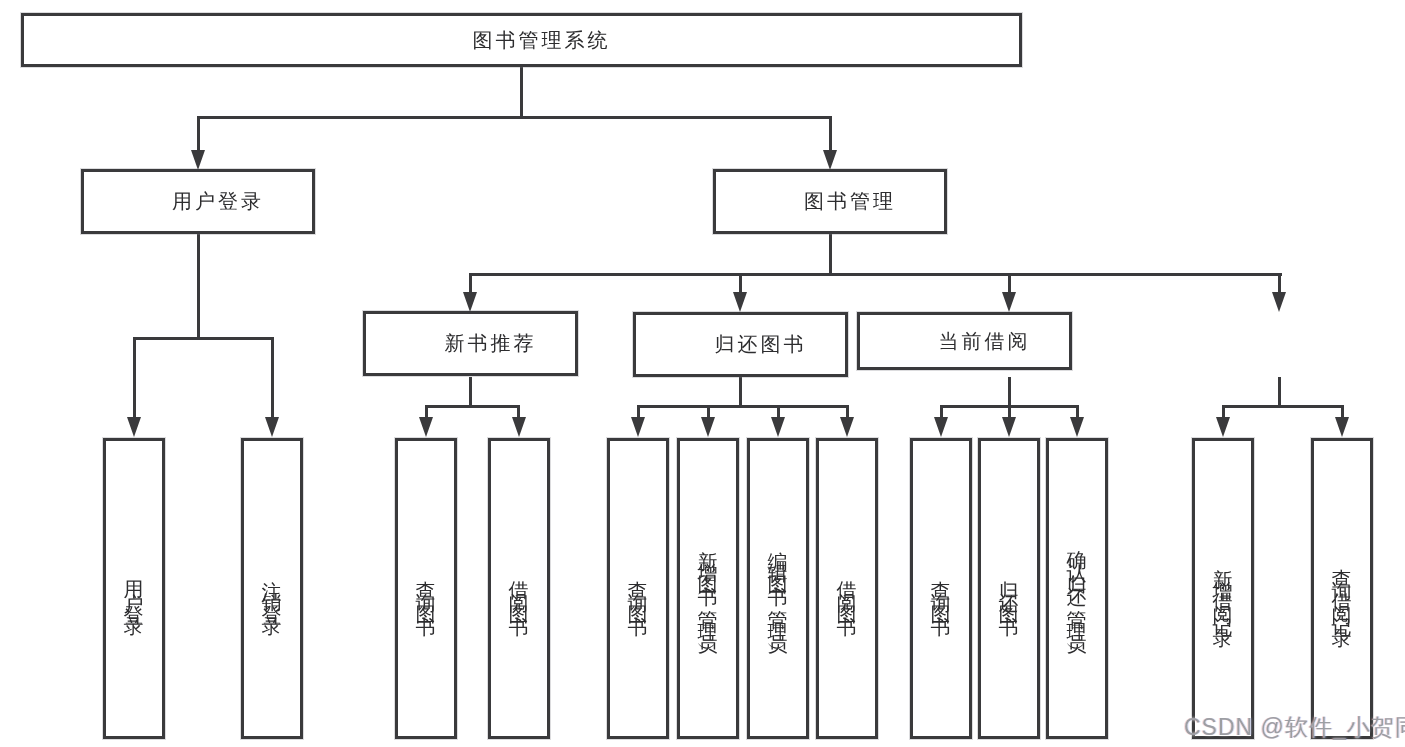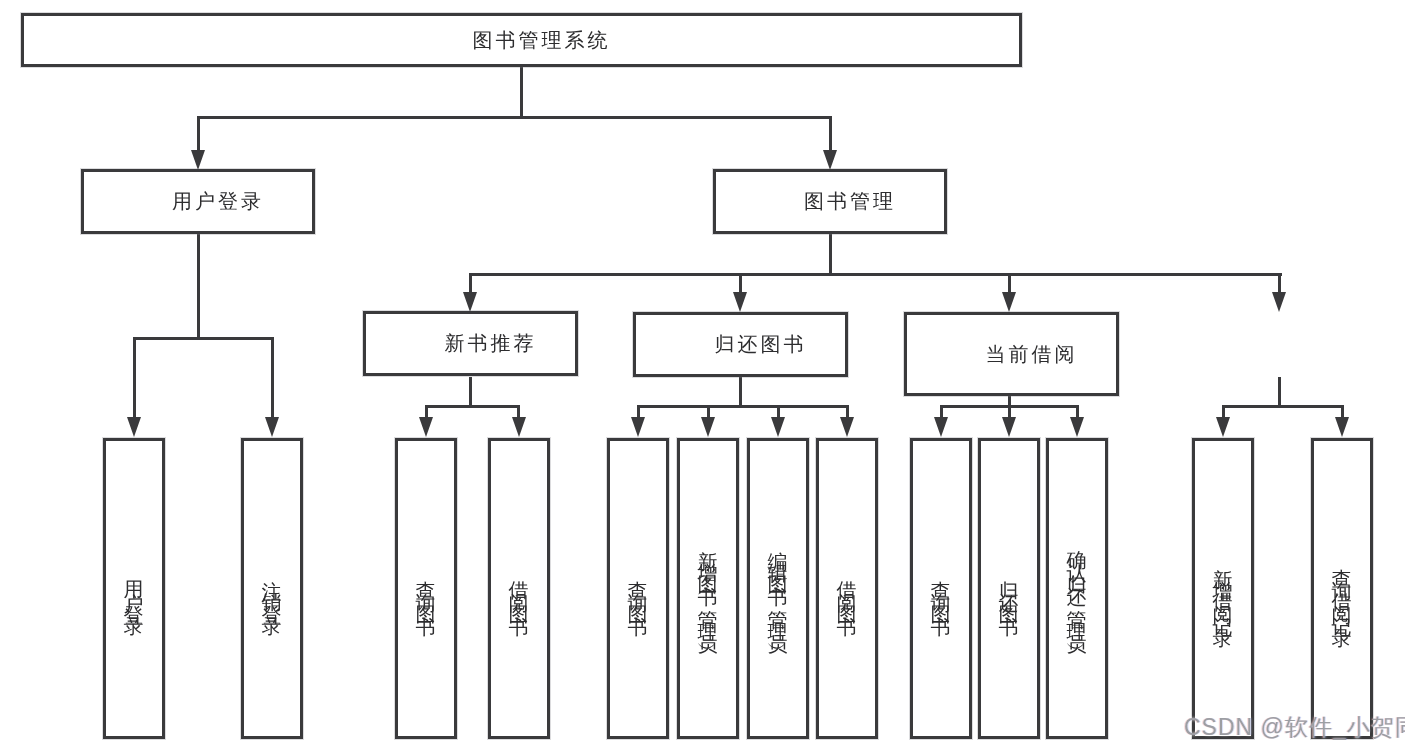--- a/index.html
+++ b/index.html
@@ -110,21 +110,21 @@
   <div class="node" style="left:713px;top:169px;width:234px;height:65px">
     <span class="hlabel">图书管理</span>
   </div>
 
   <div class="node" style="left:363px;top:311px;width:215px;height:65px">
     <span class="hlabel">新书推荐</span>
   </div>
   <div class="node" style="left:633px;top:312px;width:215px;height:65px">
     <span class="hlabel">归还图书</span>
   </div>
-  <div class="node" style="left:904px;top:312px;width:215px;height:84px">
+  <div class="node" style="left:857px;top:312px;width:215px;height:58px">
     <span class="hlabel">当前借阅</span>
   </div>
 
   <div class="leaf" style="left:103px">
     <span class="vlabel">用户登录</span>
   </div>
   <div class="leaf" style="left:241px">
     <span class="vlabel">注销登录</span>
   </div>
 

